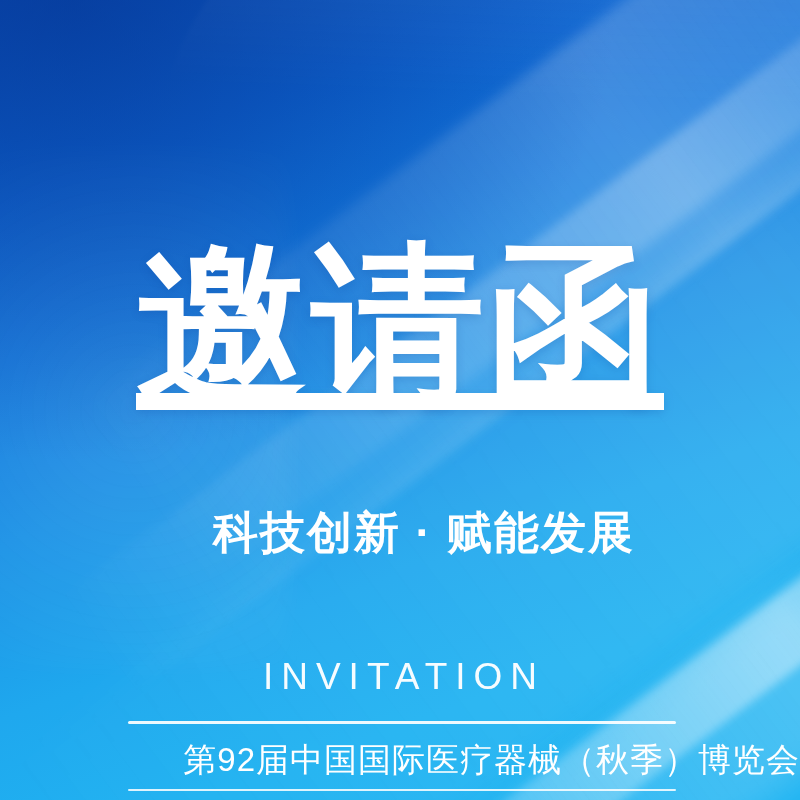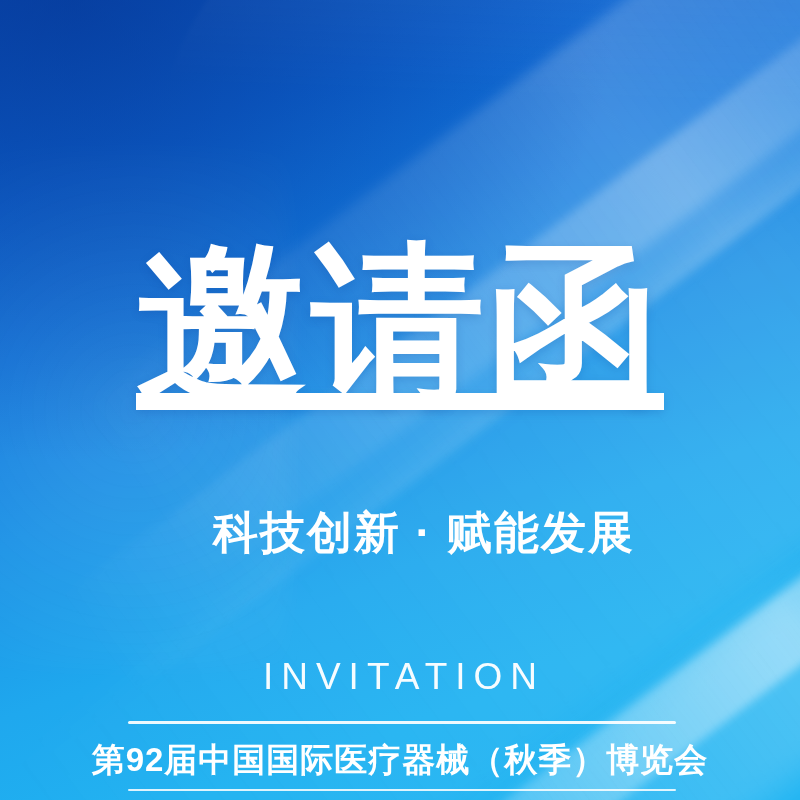--- a/index.html
+++ b/index.html
@@ -182,24 +182,24 @@
   .rule-top { top: 721px; }
   .rule-bottom {
     top: 789px;
     height: 2px;
     background: rgba(255,255,255,0.85);
   }
   .event-name {
     position: absolute;
     top: 736px;
     left: 0; right: 0;
-    text-align: center;
+    text-align: right;
     color: #ffffff;
     font-size: 33px;
-    font-weight: 700;
+    font-weight: 400;
     letter-spacing: 1px;
     line-height: 1.45;
     white-space: nowrap;
   }
 </style>
 </head>
 <body>
 
 <div id="poster">
 

